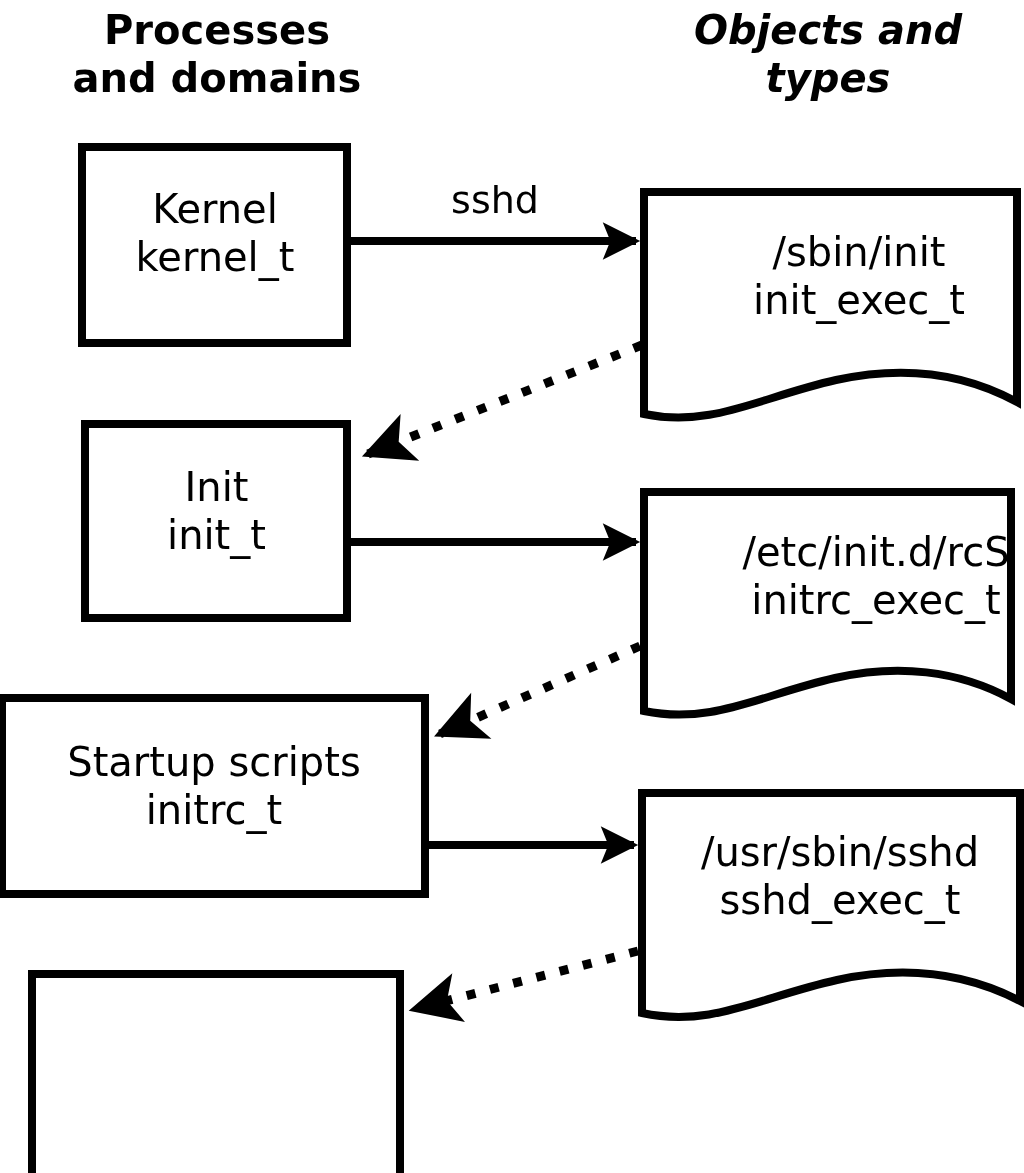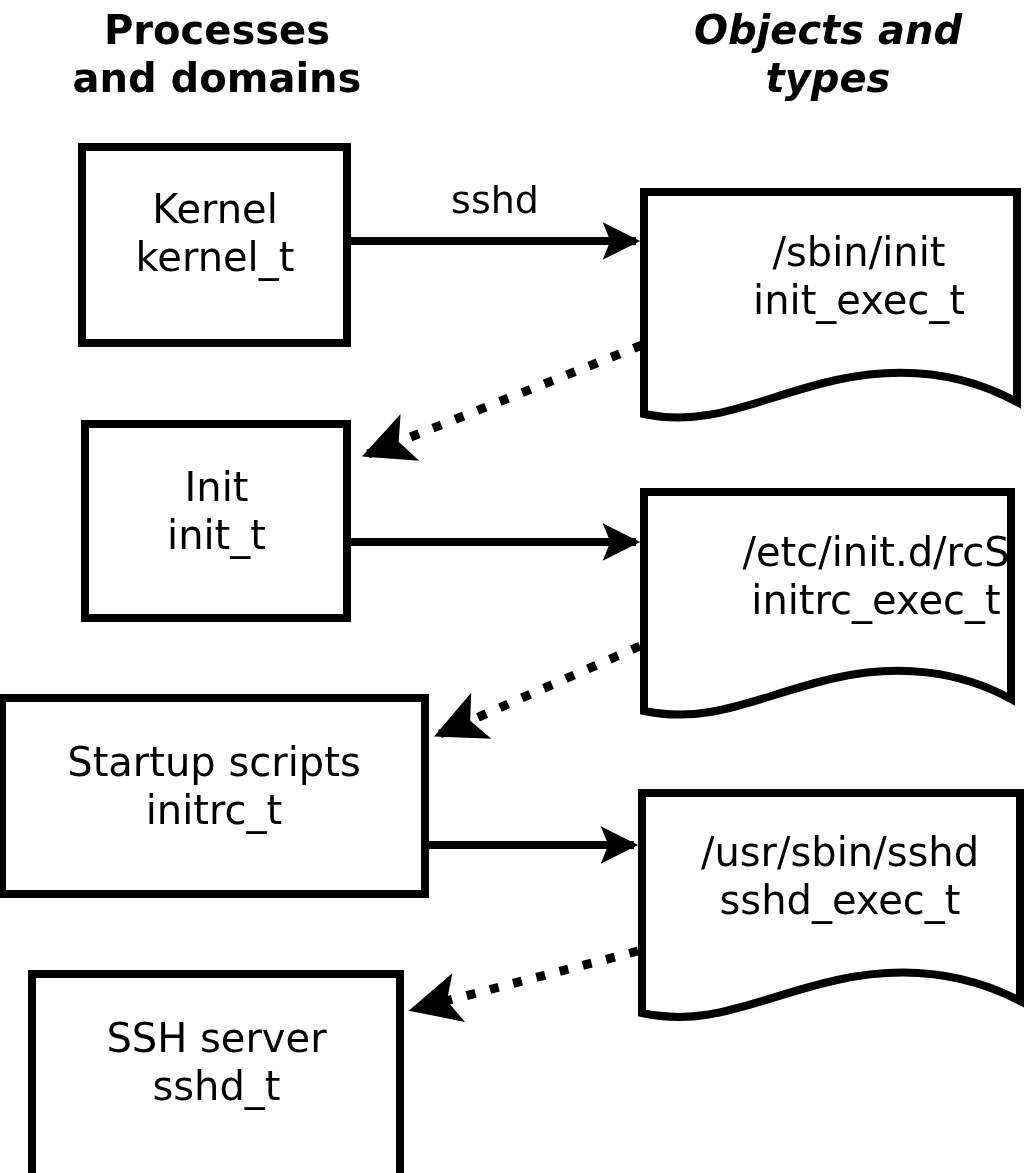--- a/index.html
+++ b/index.html
@@ -102,22 +102,20 @@
 
   <div class="abs node-label" style="left:86px; top:185px; width:258px;">Kernel
 kernel_t</div>
 
   <div class="abs node-label" style="left:89px; top:463px; width:255px;">Init
 init_t</div>
 
   <div class="abs node-label" style="left:6px; top:738px; width:416px;">Startup scripts
 initrc_t</div>
 
-  <div class="abs node-label" style="left:36px; top:1014px; width:361px;">SSH server
-sshd_t</div>
 
   <div class="abs node-label" style="left:648px; top:228px; width:366px;padding-left:28px;">/sbin/init
 init_exec_t</div>
 
   <div class="abs node-label" style="left:648px; top:528px; width:360px;padding-left:48px;">/etc/init.d/rcS
 initrc_exec_t</div>
 
   <div class="abs node-label" style="left:646px; top:828px; width:388px;">/usr/sbin/sshd
 sshd_exec_t</div>
 

